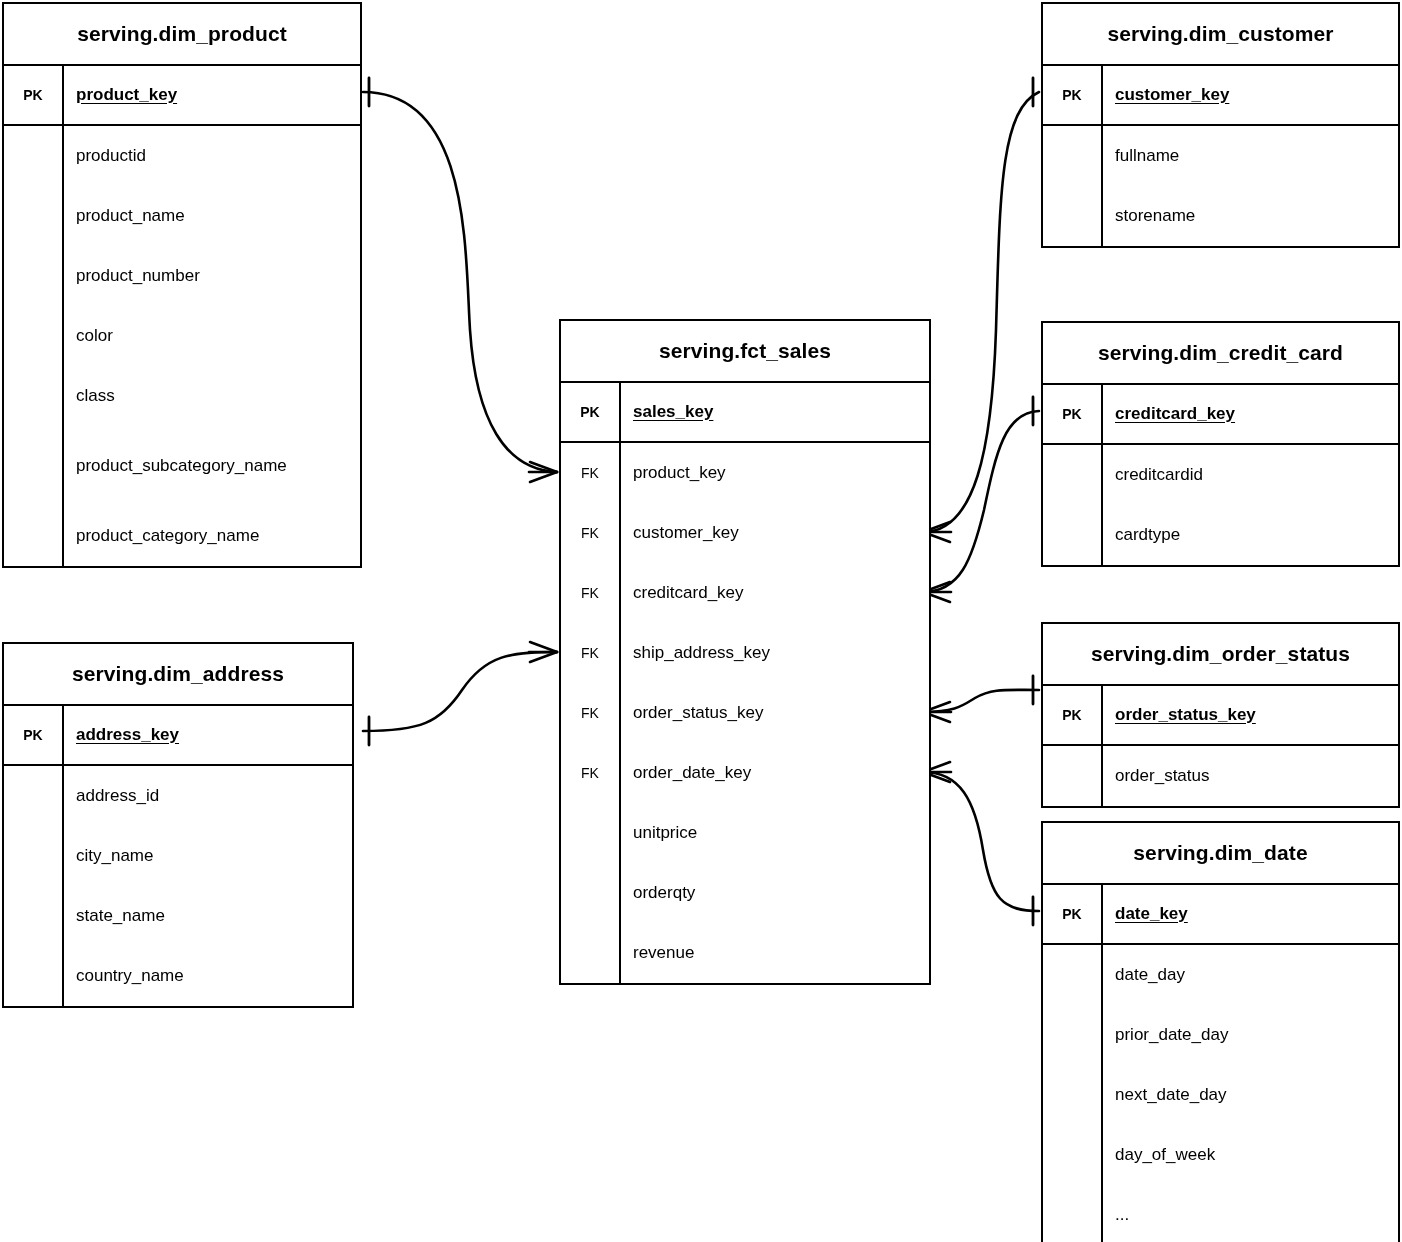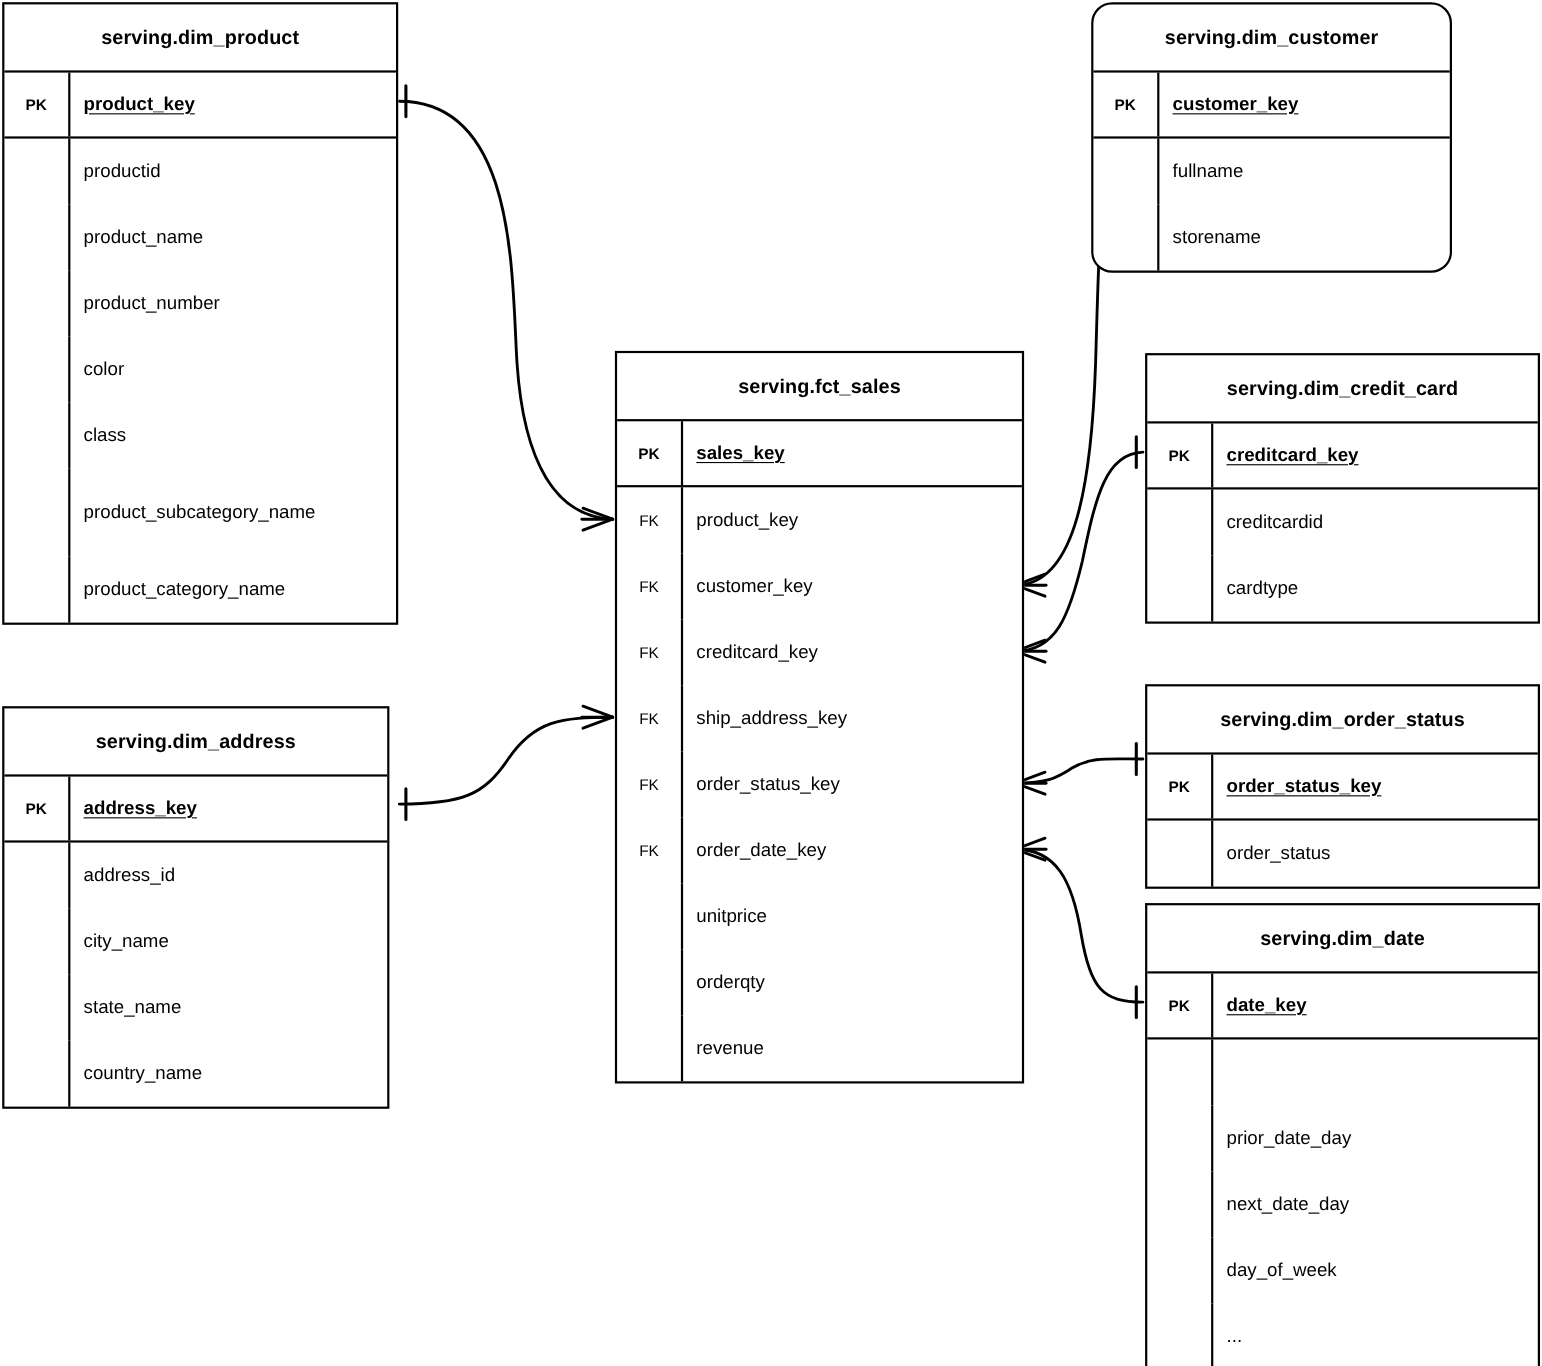--- a/index.html
+++ b/index.html
@@ -27,21 +27,21 @@
   .entity {
     position: absolute;
     background: #ffffff;
     border: 2px solid #000000;
     z-index: 2;
   }
   .ent-title {
     height: 62px;
     display: flex; align-items: center; justify-content: center;
     font-weight: bold;
-    font-size: 18px;
+    font-size: 21px;
     letter-spacing: 0.1px;
     border-bottom: 2px solid #000000;
     padding: 0 24px;
     text-align: center;
     white-space: nowrap;
   }
   .ent-rows { display: block; }
   .row {
     display: flex;
     align-items: stretch;
@@ -72,21 +72,21 @@
     text-decoration: underline;
     text-underline-offset: 3px;
   }
   .row.wrap2 { min-height: 80px; }
   .row.wrap2 .namecol { white-space: normal; }
 
   
   #ent-product      { left: 2px;    top: 2px;    width: 360px; }
   #ent-address      { left: 2px;    top: 642px;  width: 352px; }
   #ent-sales        { left: 559px;  top: 319px;  width: 372px; }
-  #ent-customer     { left: 992px; top: 2px;    width: 328px; border-radius: 19px; }
+  #ent-customer     { left: 1041px; top: 2px;    width: 359px; }
   #ent-creditcard   { left: 1041px; top: 321px;  width: 359px; }
   #ent-orderstatus  { left: 1041px; top: 622px;  width: 359px; }
   #ent-date         { left: 1041px; top: 821px;  width: 359px; }
 
   
   #ent-date { border-bottom: none; }
 </style>
 </head>
 <body>
 
@@ -322,20 +322,21 @@
 
   <div class="entity" id="ent-date">
     <div class="ent-title">serving.dim_date</div>
     <div class="ent-rows">
       <div class="row pkrow">
         <div class="keycol bold">PK</div>
         <div class="namecol">date_key</div>
       </div>
       <div class="row">
         <div class="keycol"></div>
+        <div class="namecol">date_day</div>
       </div>
       <div class="row">
         <div class="keycol"></div>
         <div class="namecol">prior_date_day</div>
       </div>
       <div class="row">
         <div class="keycol"></div>
         <div class="namecol">next_date_day</div>
       </div>
       <div class="row">

